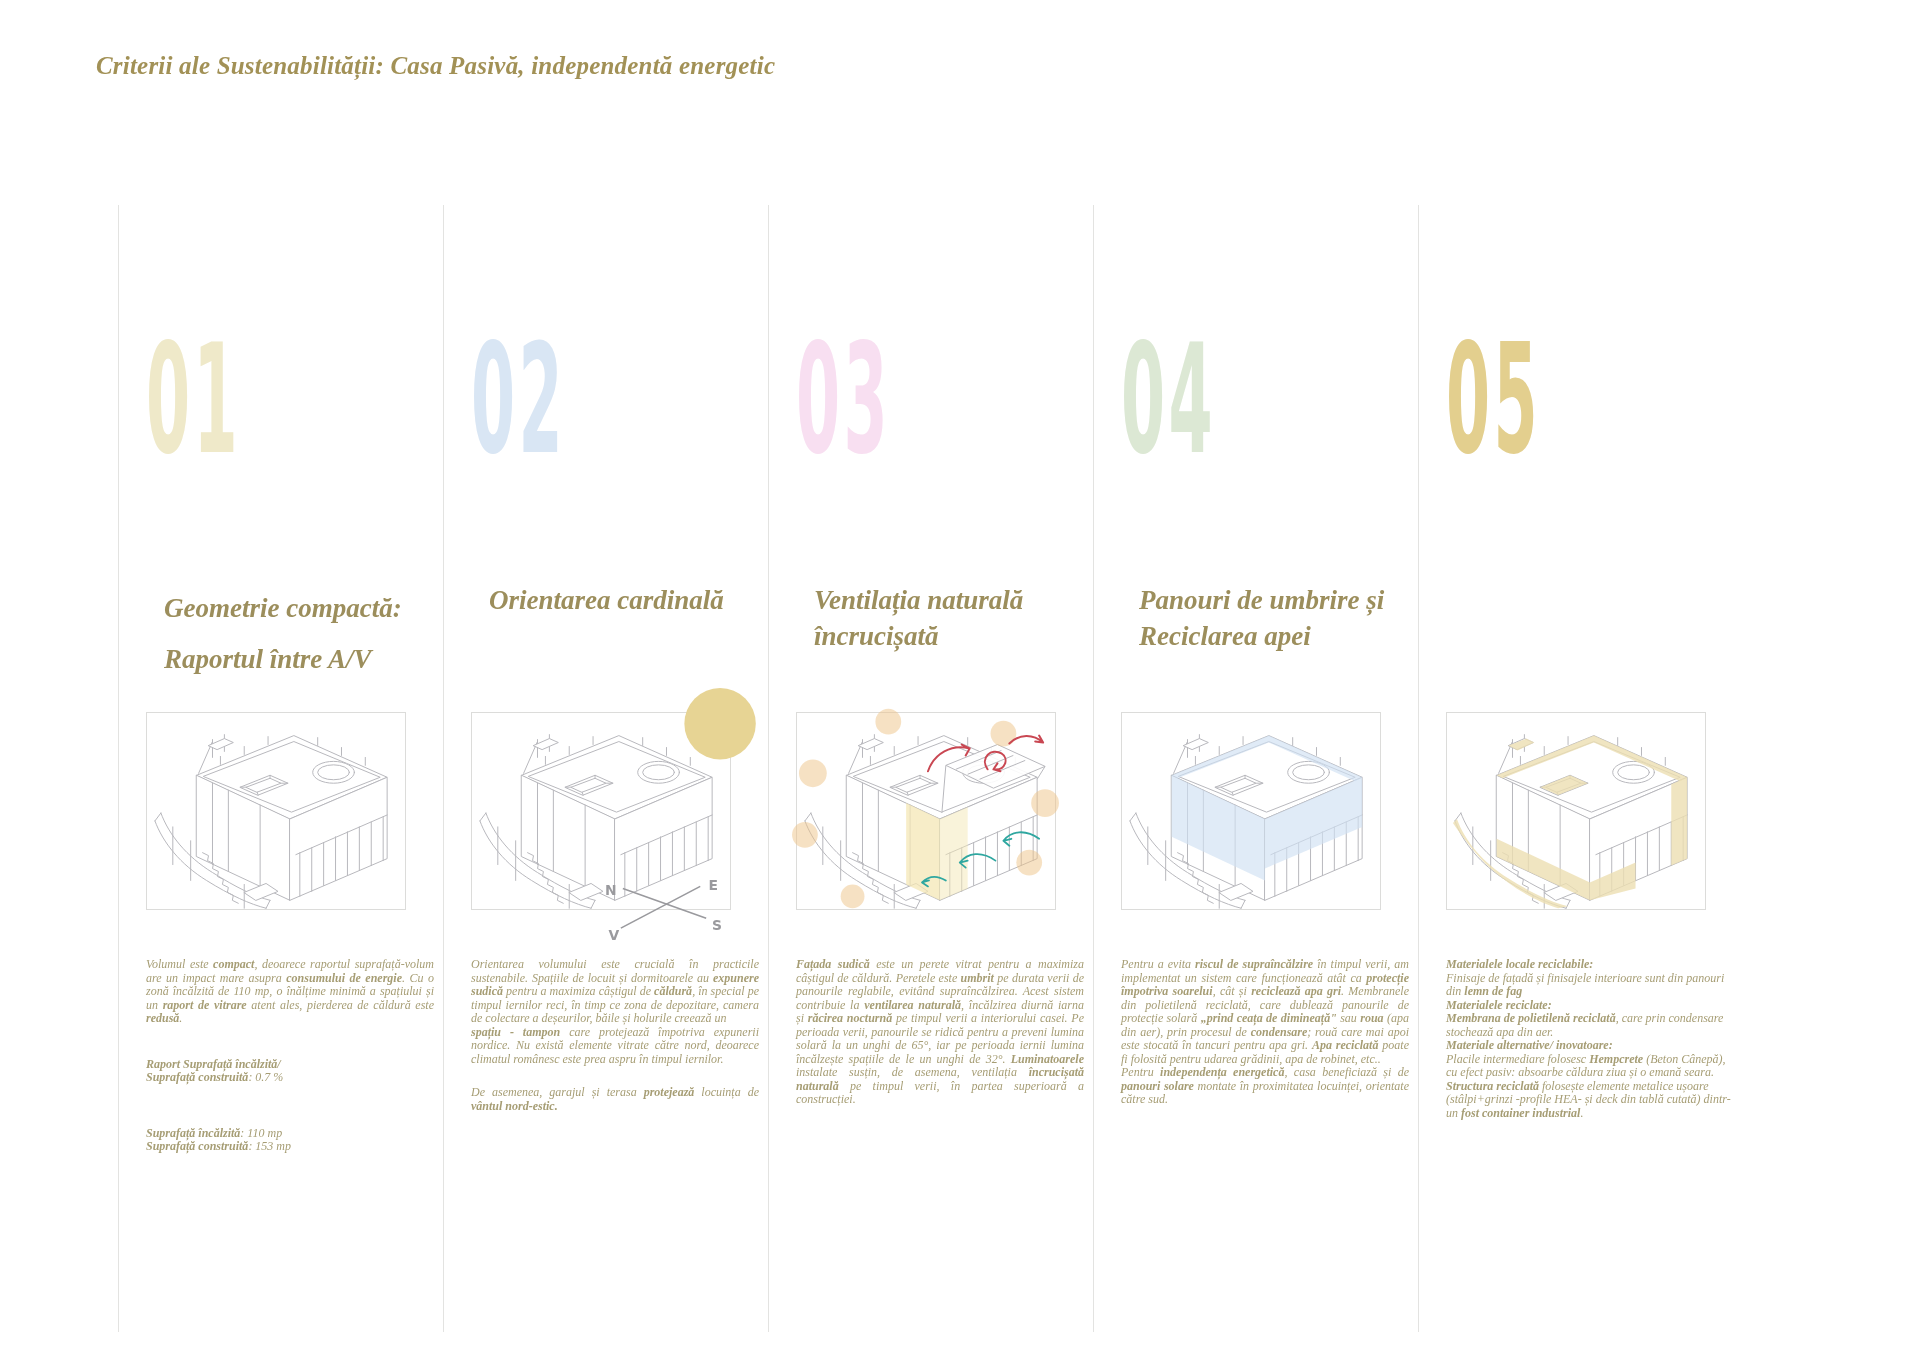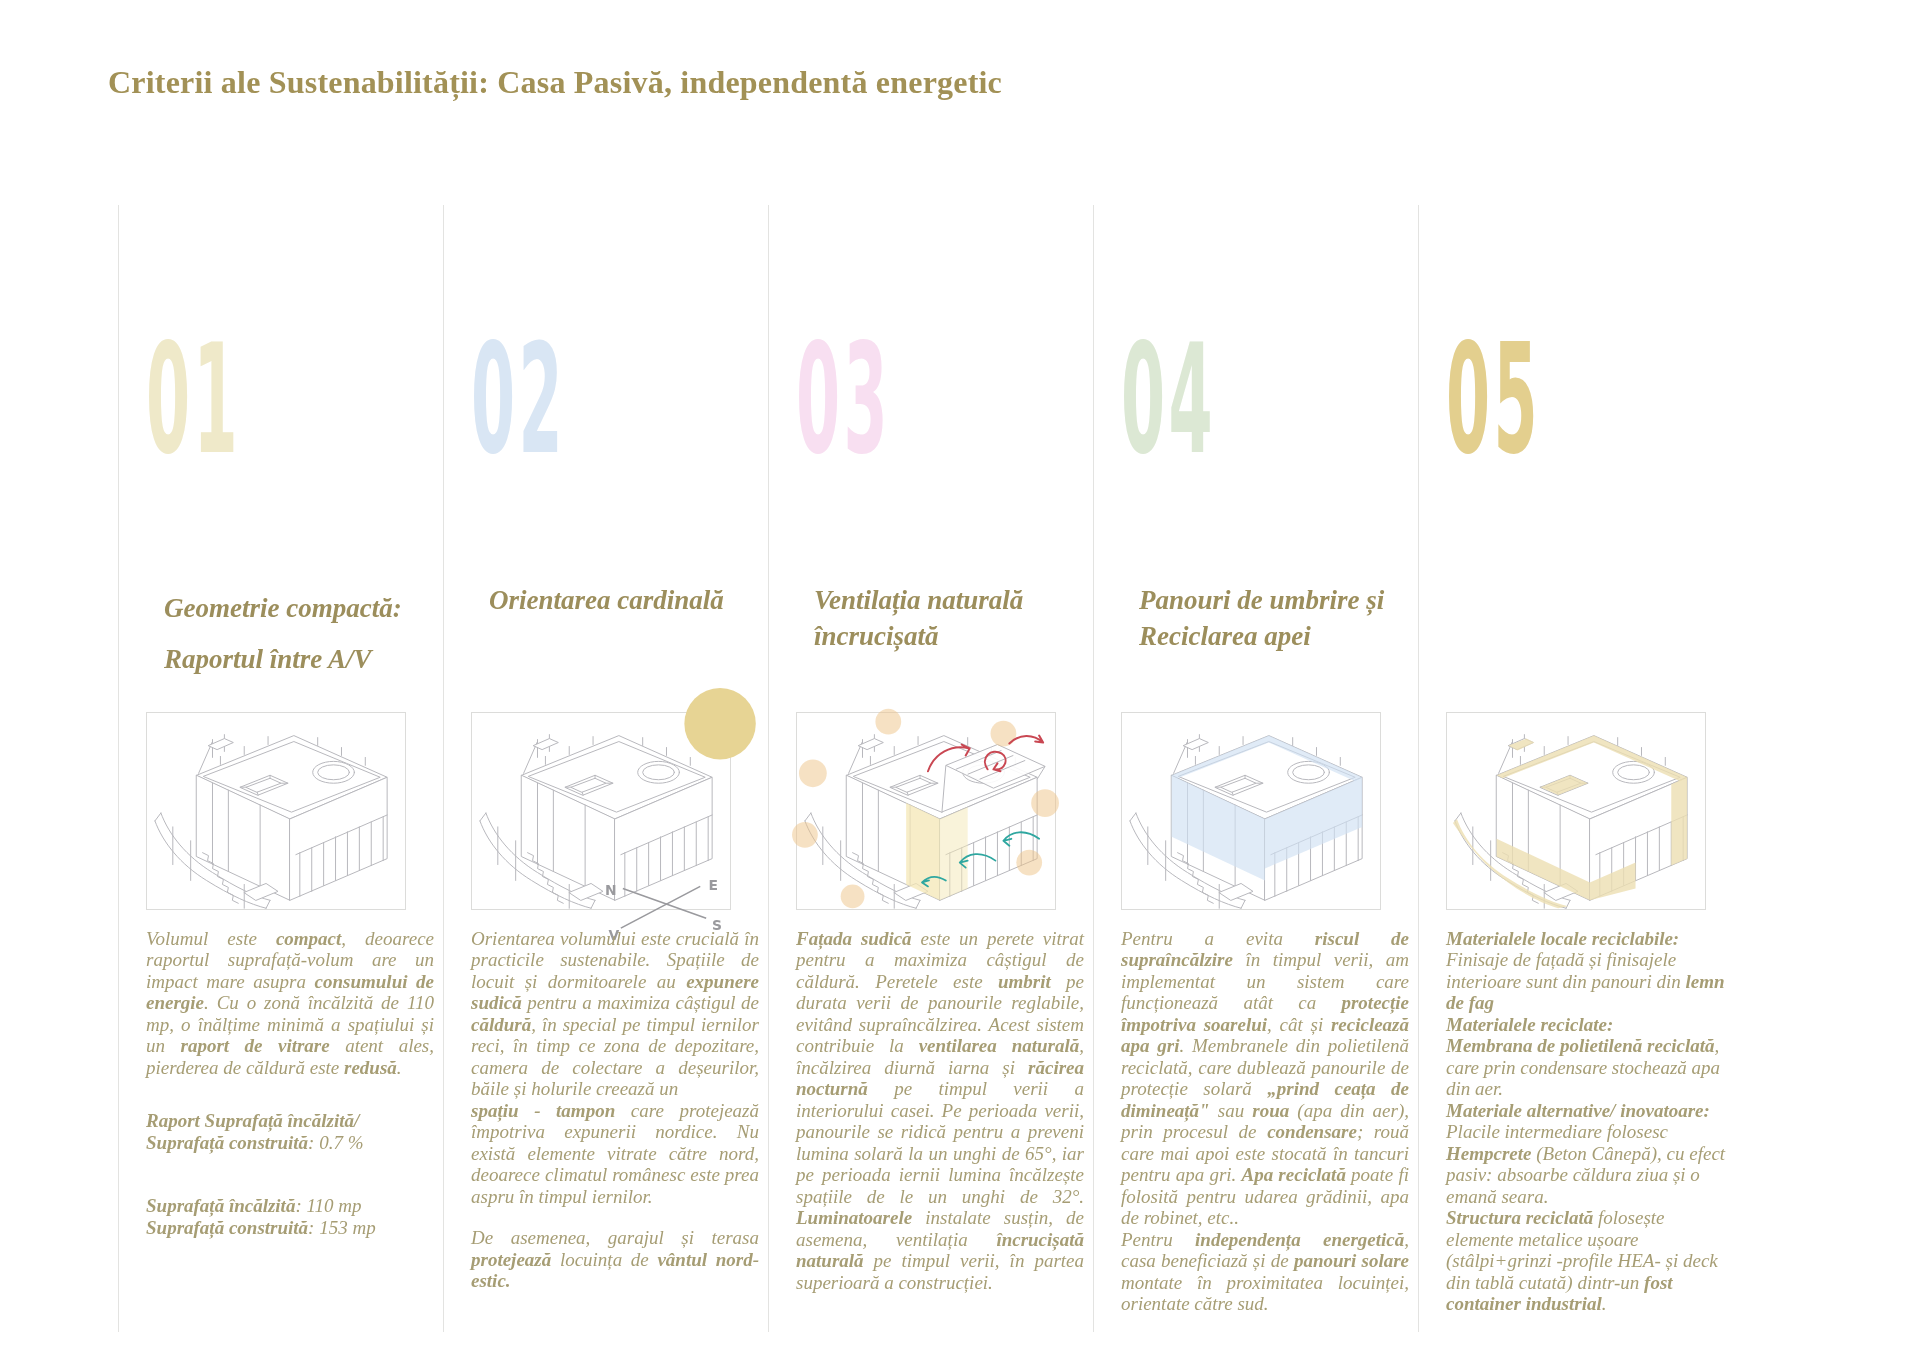--- a/index.html
+++ b/index.html
@@ -1,33 +1,33 @@
 <!DOCTYPE html>
 <html style="--title: #a29156; --heading: #9c8e5c; --body: #a69d74; --divider: #e3e3e1; --frame: #dcdcda; --sketch: #b7b7bc; --sun: #e7d494; --compass: #9a9a9e; --red-arrow: #c94752; --teal-arrow: #2fa7a0; --orange-spot: #eec489; --blue-panel: #cfe0f2; --beige-panel: #ecdfb2; --yellow-panel: #f4e7b5;"><head>
 <meta charset="utf-8">
 <style>
   html,body{margin:0;padding:0;background:#fff;}
   .page{position:relative;width:1920px;height:1358px;background:#fff;overflow:hidden;
         font-family:"Liberation Serif","DejaVu Serif",serif;}
-  .title{position:absolute;left:96px;top:52px;margin:12px;font-size:32px;font-weight:bold;
-         color:var(--title,#a29156);letter-spacing:.2px;}
+  .title{position:absolute;left:96px;top:52px;margin:0;font-size:25px;font-weight:bold;
+         font-style:italic;color:var(--title,#a29156);letter-spacing:.2px;}
   .column{position:absolute;top:205px;width:325px;height:1127px;}
   .vline{position:absolute;left:0;top:0;width:1px;height:100%;background:var(--divider,#e3e3e1);}
   .num{position:absolute;left:28px;top:140px;font-family:"DejaVu Sans","Liberation Sans",sans-serif;
        font-weight:bold;font-size:151px;line-height:110px;letter-spacing:8px;
        transform:scaleX(.42);transform-origin:left top;white-space:nowrap;}
   .heading{position:absolute;left:36px;right:10px;top:368px;margin:10px;font-size:27px;
            font-weight:bold;font-style:italic;color:var(--heading,#9c8e5c);
            line-height:1.32;white-space:pre-line;}
   .col-1 .heading{line-height:1.9;}
   .drawing{position:absolute;left:28px;top:507px;width:258px;height:196px;
            border:1px solid var(--frame,#dcdcda);margin:0;}
   .house-slot,.overlay{position:absolute;left:0;top:0;width:100%;height:100%;}
   .house-slot svg,.overlay{overflow:visible;}
-  .body{position:absolute;left:28px;right:9px;top:723px;font-style:italic;font-size:19px;
+  .body{position:absolute;left:28px;right:9px;top:753px;font-style:italic;font-size:12px;
         line-height:1.13;color:var(--body,#a69d74);}
   .body p{margin:0;}
   .body p+p{margin-top:20px;}
   .col-1 .body p:nth-child(2){margin-top:32px;}
   .col-1 .body p:nth-child(3){margin-top:42px;}
   .justify p{text-align:justify;}
   .no-just{text-align:left !important;}
   b{font-weight:bold;}
   text{font-family:"DejaVu Sans","Liberation Sans",sans-serif;font-weight:bold;font-size:14px;}
 </style>

